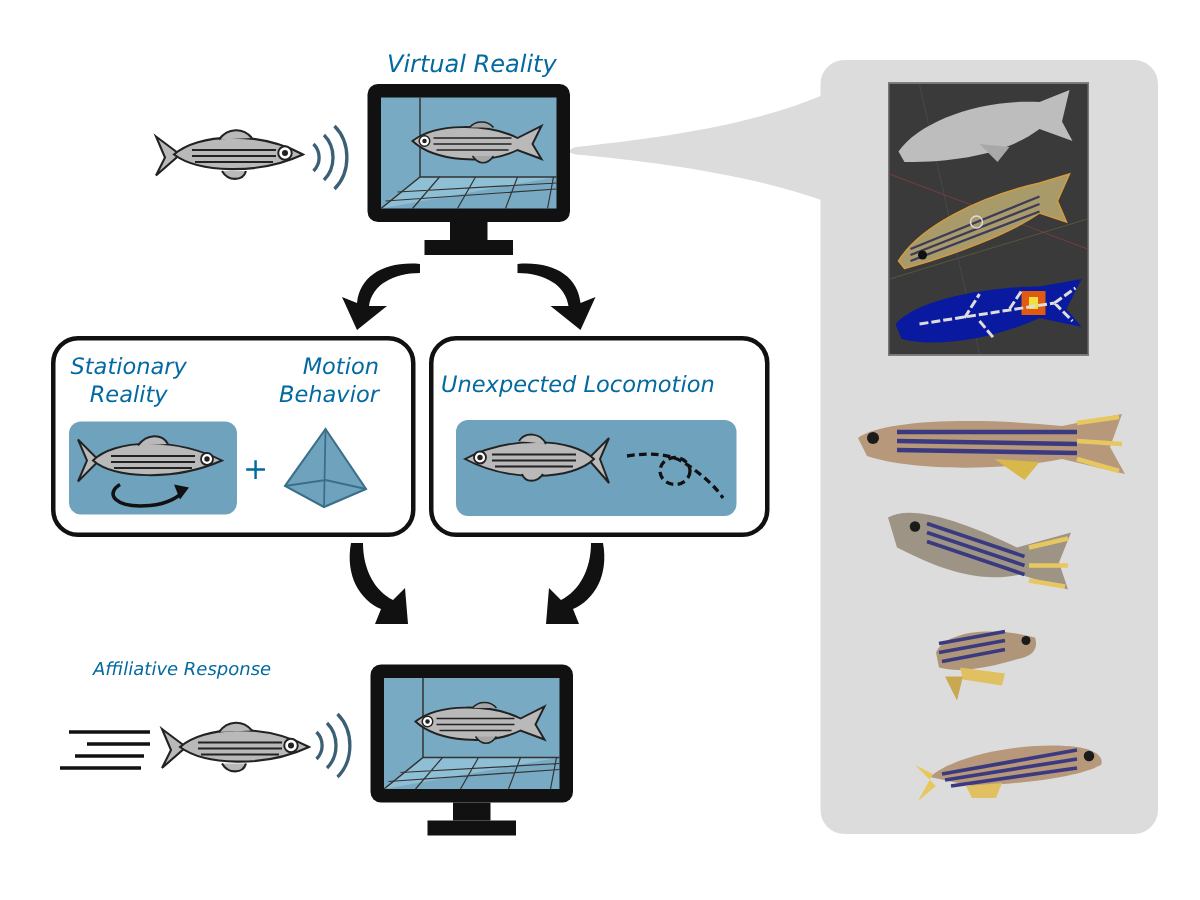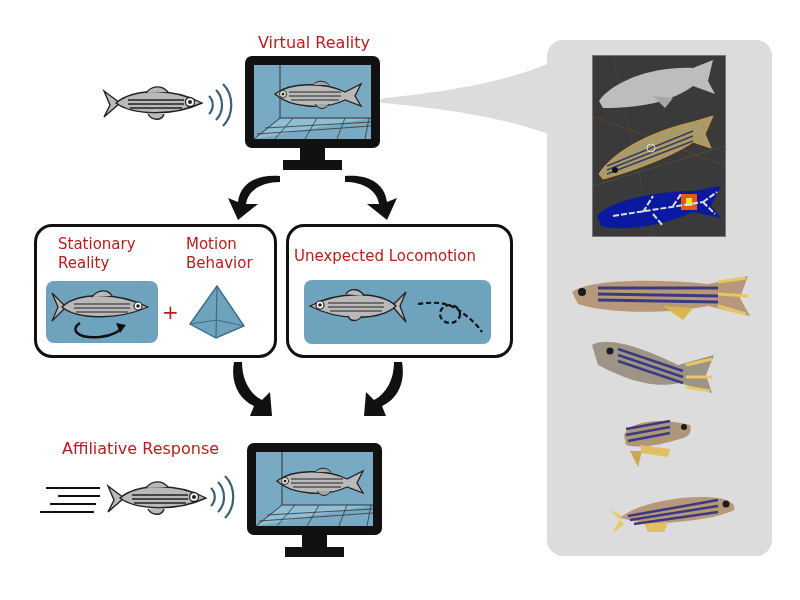--- a/index.html
+++ b/index.html
@@ -1,18 +1,18 @@
 <!DOCTYPE html>
 <html><head>
 <meta charset="utf-8">
 <style>
   html, body { margin: 0; padding: 0; background: #ffffff; }
   body { width: 800px; height: 600px; position: relative; overflow: hidden; font-family: "DejaVu Sans", sans-serif; color: #1a1a1a; }
   .abs { position: absolute; }
-  .label { font-size: 15px; color: #b91c1c; white-space: nowrap; }
+  .label { font-size: 15px; color: #0369a1; white-space: nowrap; font-style: italic; }
   .box { position: absolute; border: 3px solid #111; border-radius: 18px; background: #fff; box-sizing: border-box; }
   .panel-bg { position: absolute; background: #dcdcdc; border-radius: 16px; }
   svg { position: absolute; overflow: visible; }
 </style>
 </head>
 <body>
 
 <div class="panel-bg" style="left:547px; top:40px; width:225px; height:516px;"></div>
 <svg style="left:380px;top:40px" width="180" height="120" viewBox="0 0 180 120">
   <path d="M172,22 C130,40 80,50 4,58 C-2,60 -2,62 4,63 C80,70 130,80 172,95 Z" fill="#dcdcdc"></path>
@@ -106,25 +106,25 @@
 </svg>
 
 <svg style="left:222px;top:172px" width="60" height="50" viewBox="0 0 60 50">
   <path d="M58,4 C34,2 18,12 16,30 L6,26 L16,48 L36,32 L24,32 C26,18 40,10 58,10 Z" fill="#111"></path>
 </svg>
 <svg style="left:343px;top:172px" width="60" height="50" viewBox="0 0 60 50">
   <path d="M2,4 C26,2 42,12 44,30 L54,26 L44,48 L24,32 L36,32 C34,18 20,10 2,10 Z" fill="#111"></path>
 </svg>
 
 <div class="box" style="left:34px;top:224px;width:243px;height:134px;"></div>
-<div class="abs label" style="left:58px;top:235px;text-align:left;line-height:19px;">
+<div class="abs label" style="left:47px;top:235px;text-align:center;line-height:19px;">
   <div>Stationary</div>
   <div>Reality</div>
 </div>
-<div class="abs label" style="left:186px;top:235px;text-align:left;line-height:19px;">
+<div class="abs label" style="left:186px;top:235px;text-align:right;line-height:19px;">
   <div>Motion</div>
   <div>Behavior</div>
 </div>
 <div class="abs" style="left:46px;top:281px;width:112px;height:62px;background:#6fa3bd;border-radius:8px;">
   <svg width="112" height="62" viewBox="0 0 112 62" style="left:0;top:0">
     <path d="M6,12 L20,26 L6,40 L12,26 Z" fill="#b9b9b9" stroke="#222" stroke-width="1.3"></path>
     <path d="M16,26 C30,12 70,10 102,26 C70,40 30,38 16,26 Z" fill="#b9b9b9" stroke="#222" stroke-width="1.3"></path>
     <path d="M46,16 C52,8 62,8 66,15" fill="#b9b9b9" stroke="#222" stroke-width="1.3"></path>
     <path d="M28,23 L84,23 M28,27 L84,27 M30,31 L82,31" stroke="#222" stroke-width="1.2"></path>
     <circle cx="92" cy="25" r="4" fill="#fff" stroke="#222" stroke-width="1.2"></circle>
@@ -155,21 +155,21 @@
   </svg>
 </div>
 
 <svg style="left:230px;top:360px" width="45" height="60" viewBox="0 0 45 60">
   <path d="M4,2 C0,24 10,40 24,46 L20,56 L42,56 L40,32 L32,40 C20,34 12,20 12,2 Z" fill="#111"></path>
 </svg>
 <svg style="left:362px;top:360px" width="45" height="60" viewBox="0 0 45 60">
   <path d="M40,2 C44,24 34,40 20,46 L24,56 L2,56 L4,32 L12,40 C24,34 32,20 32,2 Z" fill="#111"></path>
 </svg>
 
-<div class="abs label" style="left:62px;top:439px;font-size:16px;">Affiliative Response</div>
+<div class="abs label" style="left:62px;top:439px;font-size:12px;">Affiliative Response</div>
 <svg style="left:38px;top:485px" width="65" height="30" viewBox="0 0 65 30">
   <path d="M8,3 L62,3 M20,11 L62,11 M12,19 L58,19 M2,27 L56,27" stroke="#111" stroke-width="2.2"></path>
 </svg>
 <svg style="left:106px;top:478px" width="104" height="42" viewBox="0 0 104 42">
   <path d="M2,8 L18,20 L2,34 L8,22 Z" fill="#b9b9b9" stroke="#222" stroke-width="1.4"></path>
   <path d="M14,20 C30,6 70,4 100,20 C70,34 30,32 14,20 Z" fill="#b9b9b9" stroke="#222" stroke-width="1.4"></path>
   <path d="M40,10 C46,2 56,2 62,9" fill="#b9b9b9" stroke="#222" stroke-width="1.4"></path>
   <path d="M42,31 C46,38 56,38 58,31" fill="#b9b9b9" stroke="#222" stroke-width="1.4"></path>
   <path d="M26,17 L82,17 M26,21 L82,21 M28,25 L80,25" stroke="#222" stroke-width="1.3"></path>
   <circle cx="88" cy="19" r="4.5" fill="#fff" stroke="#222" stroke-width="1.3"></circle>

